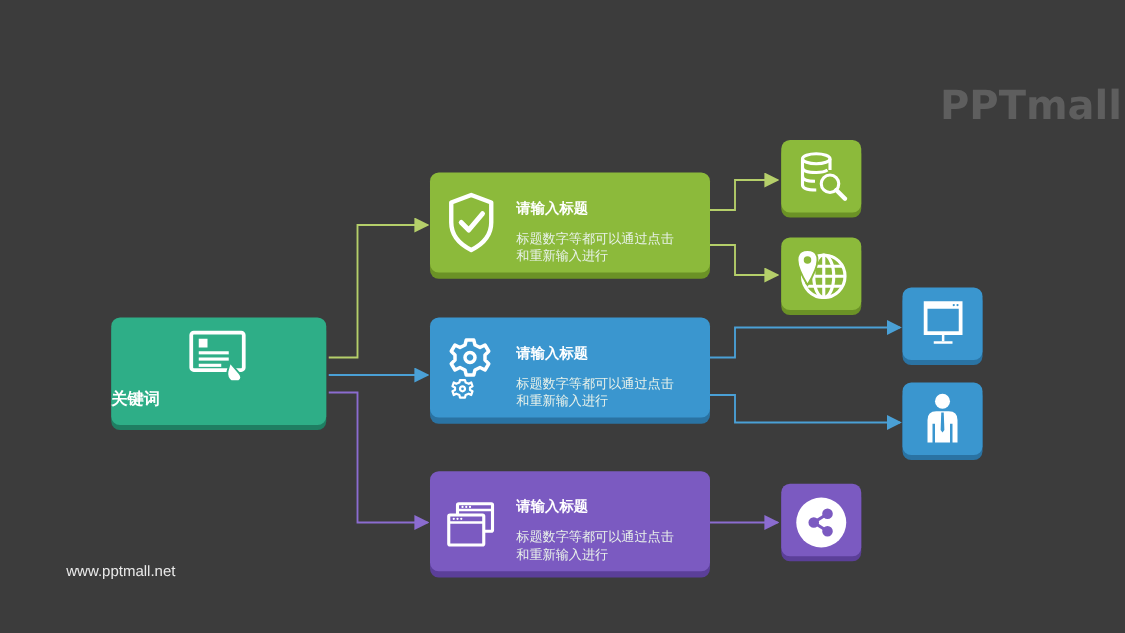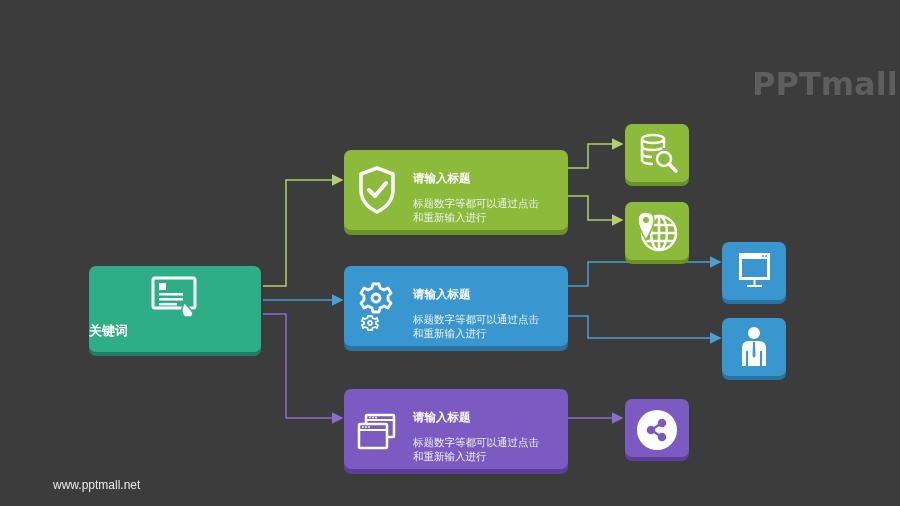--- a/index.html
+++ b/index.html
@@ -1,35 +1,35 @@
 <!DOCTYPE html>
 <html><head>
 <meta charset="utf-8">
 <style>
   html,body{margin:0;padding:0;}
   body{width:900px;height:506px;background:#3c3c3c;position:relative;overflow:hidden;font-family:"DejaVu Sans","Liberation Sans",sans-serif;}
-  .box{position:absolute;border-radius:7px;margin-top:12px;}
+  .box{position:absolute;border-radius:7px;}
   .root{left:89px;top:254px;width:172px;height:86px;background:#2eae87;box-shadow:0 4px 0 #1f7e62;}
   .root .ico{position:absolute;left:62px;top:10px;width:50px;height:42px;}
   .root .lbl{position:absolute;left:0;right:0;top:56px;text-align:left;color:#fff;font-size:13px;font-weight:bold;}
   .card{left:344px;width:224px;height:80px;}
   .card.green{top:138px;background:#8cba3b;box-shadow:0 5px 0 #6b9226;}
   .card.blue{top:254px;background:#3a96cf;box-shadow:0 5px 0 #2a73a3;}
   .card.purple{top:377px;background:#7b5ac1;box-shadow:0 5px 0 #5b3f99;}
   .card .ico{position:absolute;left:12px;top:14px;width:42px;height:52px;}
   .card .title{position:absolute;left:69px;top:21px;color:#fff;font-size:11.5px;font-weight:bold;}
   .card .desc{position:absolute;left:69px;top:47px;color:#e9f2ea;font-size:10.5px;line-height:13.5px;width:150px;}
   .tile{width:64px;height:58px;}
   .tile .ico{position:absolute;left:0;top:0;width:64px;height:58px;}
   .t-green{background:#8cba3b;box-shadow:0 4px 0 #6b9226;}
   .t-blue{background:#3a96cf;box-shadow:0 4px 0 #2a73a3;}
   .t-purple{background:#7b5ac1;box-shadow:0 4px 0 #5b3f99;}
   svg.lines{position:absolute;left:0;top:0;width:900px;height:506px;}
   .logo{position:absolute;left:752px;top:22px;color:#5e5e5e;font-size:32px;font-weight:bold;letter-spacing:0px;font-family:"DejaVu Sans",sans-serif;margin-top:43px;}
-  .url{position:absolute;left:53px;top:478px;color:#eaeaea;font-size:12px;font-family:"Liberation Sans",sans-serif;}
+  .url{position:absolute;left:53px;top:450px;color:#eaeaea;font-size:12px;font-family:"Liberation Sans",sans-serif;}
 </style>
 </head>
 <body>
 
 <div class="logo">PPTmall</div>
 
 <svg class="lines" viewBox="0 0 900 506">
   <defs>
     <marker id="ag" markerWidth="8" markerHeight="8" refX="7" refY="4" orient="auto">
         <path d="M0,0 L8,4 L0,8 z" fill="#b5cf6a"></path>

